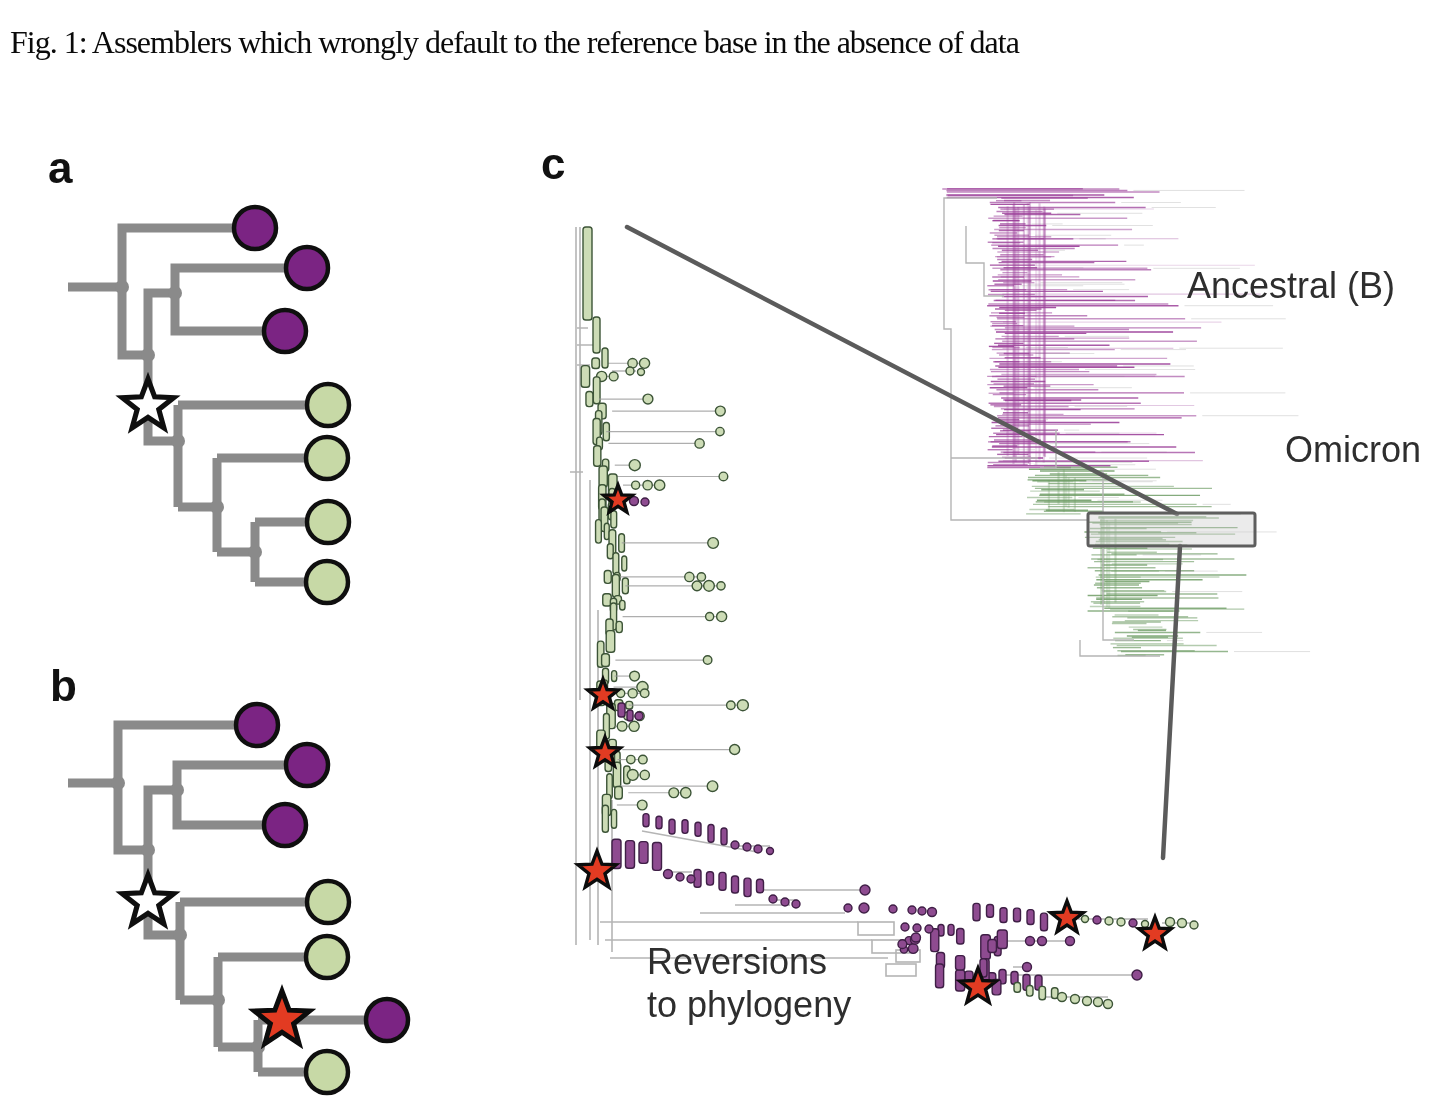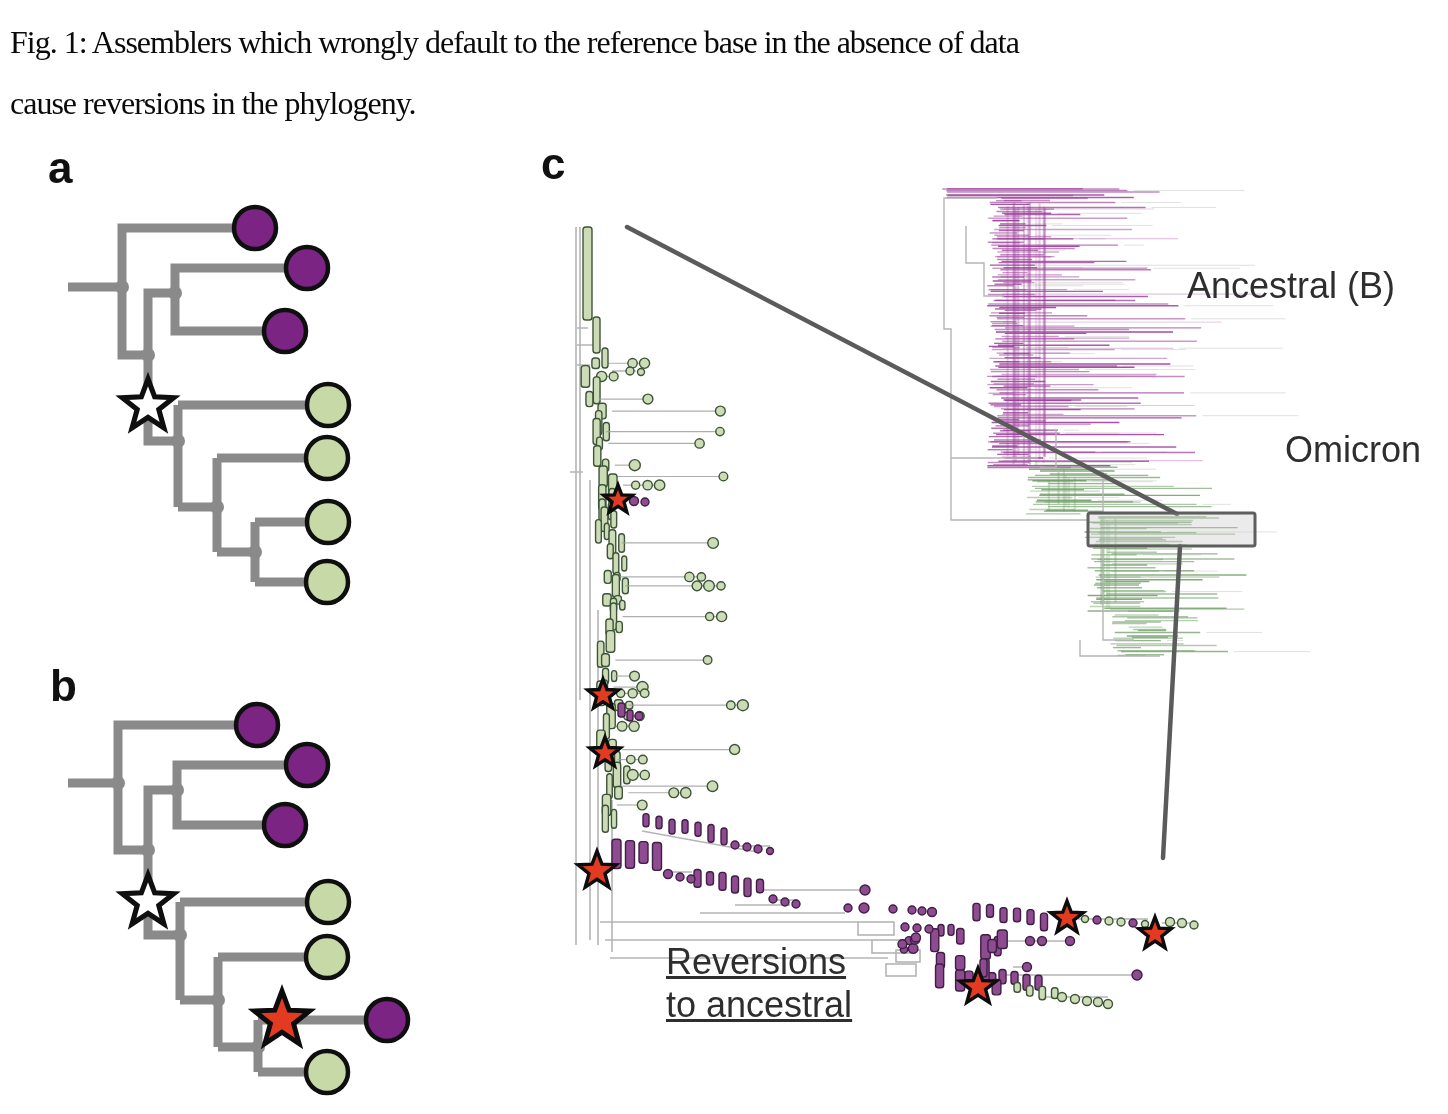--- a/index.html
+++ b/index.html
@@ -23,30 +23,29 @@
   .tipG{fill:var(--green-tip);stroke:var(--outline);stroke-width:4.5;}
   .wstar{fill:#ffffff;stroke:var(--outline);}
   .redstar{fill:var(--red);stroke:#0c0c0c;}
   .skel{stroke:var(--skel);stroke-width:1.6;fill:none;}
   .skelbox{stroke:var(--skel);stroke-width:1.4;fill:none;}
   .conn{stroke:var(--conn);stroke-width:4.5;fill:none;stroke-linecap:round;}
   .graybox{fill:#cdcdcd;fill-opacity:0.4;stroke:var(--boxstroke);stroke-width:3;}
   .clabel{position:absolute;color:var(--label);font-size:36px;line-height:43px;}
   .anc{left:1178px;top:264px;width:226px;text-align:center;}
   .omi{left:1252px;top:428px;width:202px;text-align:center;}
-  .rev{left:666px;top:940px;text-align:left;text-decoration:underline;}
+  .rev{left:647px;top:940px;text-align:left;}
 </style>
 </head>
 <body>
 
 <div class="page">
 
   <div class="figure-title">
     <div>Fig. 1: Assemblers which wrongly default to the reference base in the absence of data</div>
-    <div>cause reversions in the phylogeny.</div>
   </div>
 
   <div class="plabel lab-a">a</div>
   <div class="plabel lab-b">b</div>
   <div class="plabel lab-c">c</div>
 
   <svg class="psvg" style="left:30px;top:140px" width="420" height="480" viewBox="30 140 420 480">
     <defs>
       <polygon id="star5pt" points="0,-1 0.247,-0.34 0.951,-0.309 0.4,0.13 0.588,0.809 0,0.42 -0.588,0.809 -0.4,0.13 -0.951,-0.309 -0.247,-0.34"></polygon>
     </defs>
@@ -703,16 +702,16 @@
         <use href="#star5pt" stroke-width="0.179" transform="translate(978,987) scale(19)" class="redstar"></use>
       </g>
   </svg>
 
   <div class="clabel anc">Ancestral (B)</div>
   <div class="clabel omi">
     <div>Omicron</div>
   </div>
   <div class="clabel rev">
     <div>Reversions</div>
-    <div>to ancestral</div>
+    <div>to phylogeny</div>
   </div>
 
 </div>
 
 </body></html>

